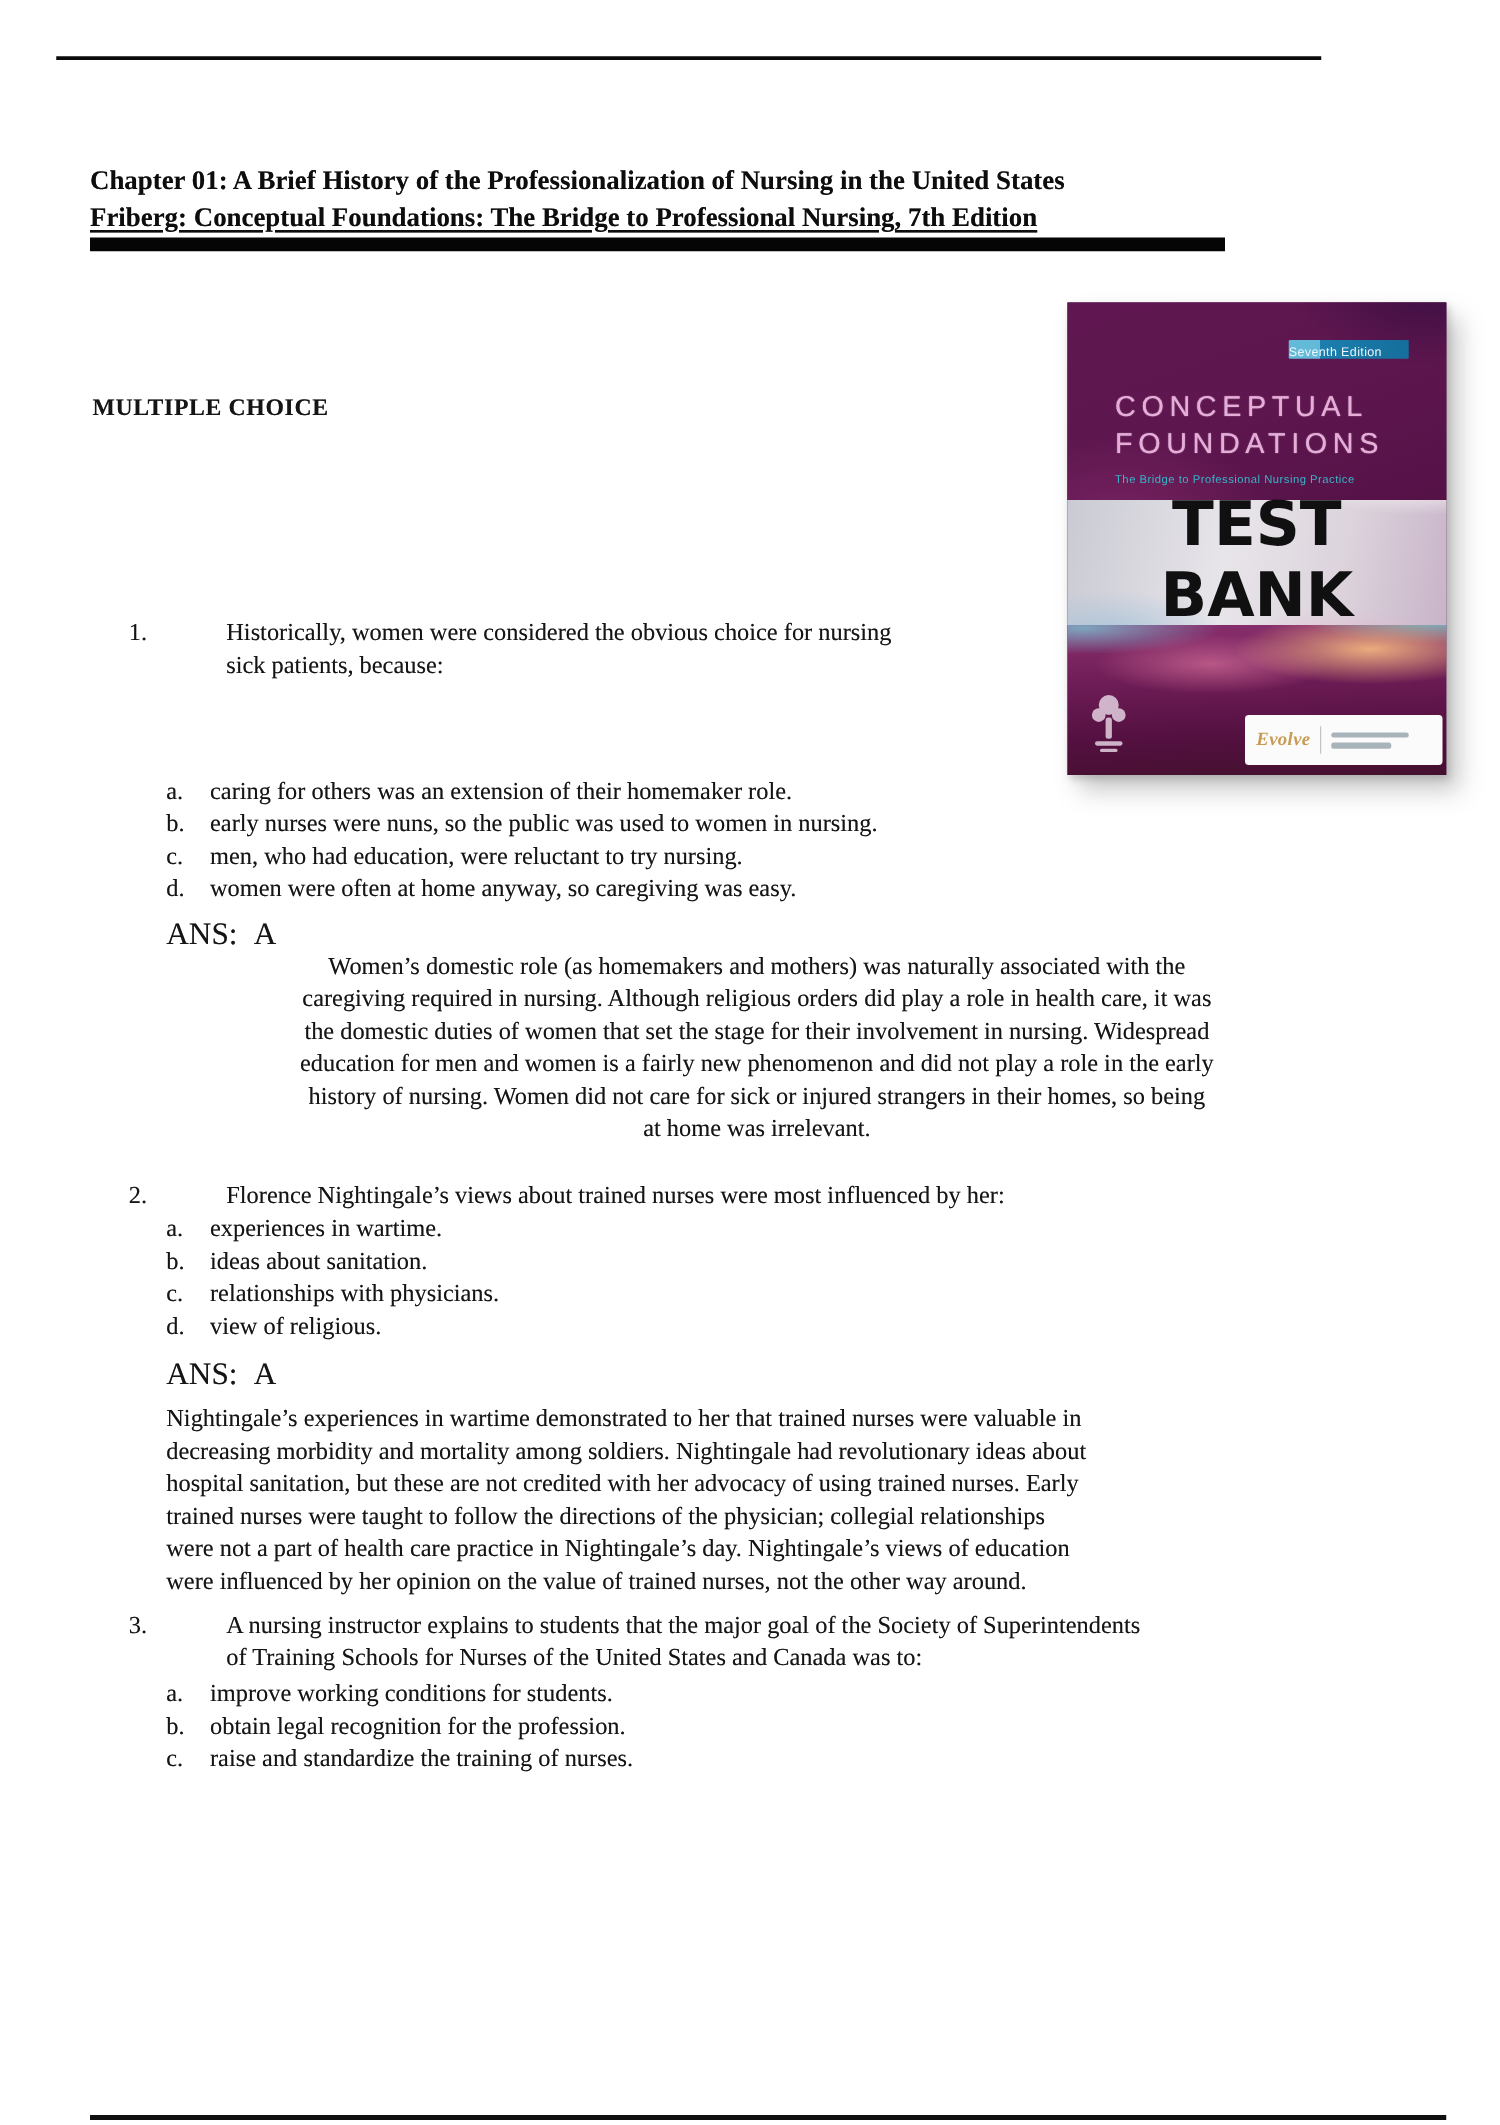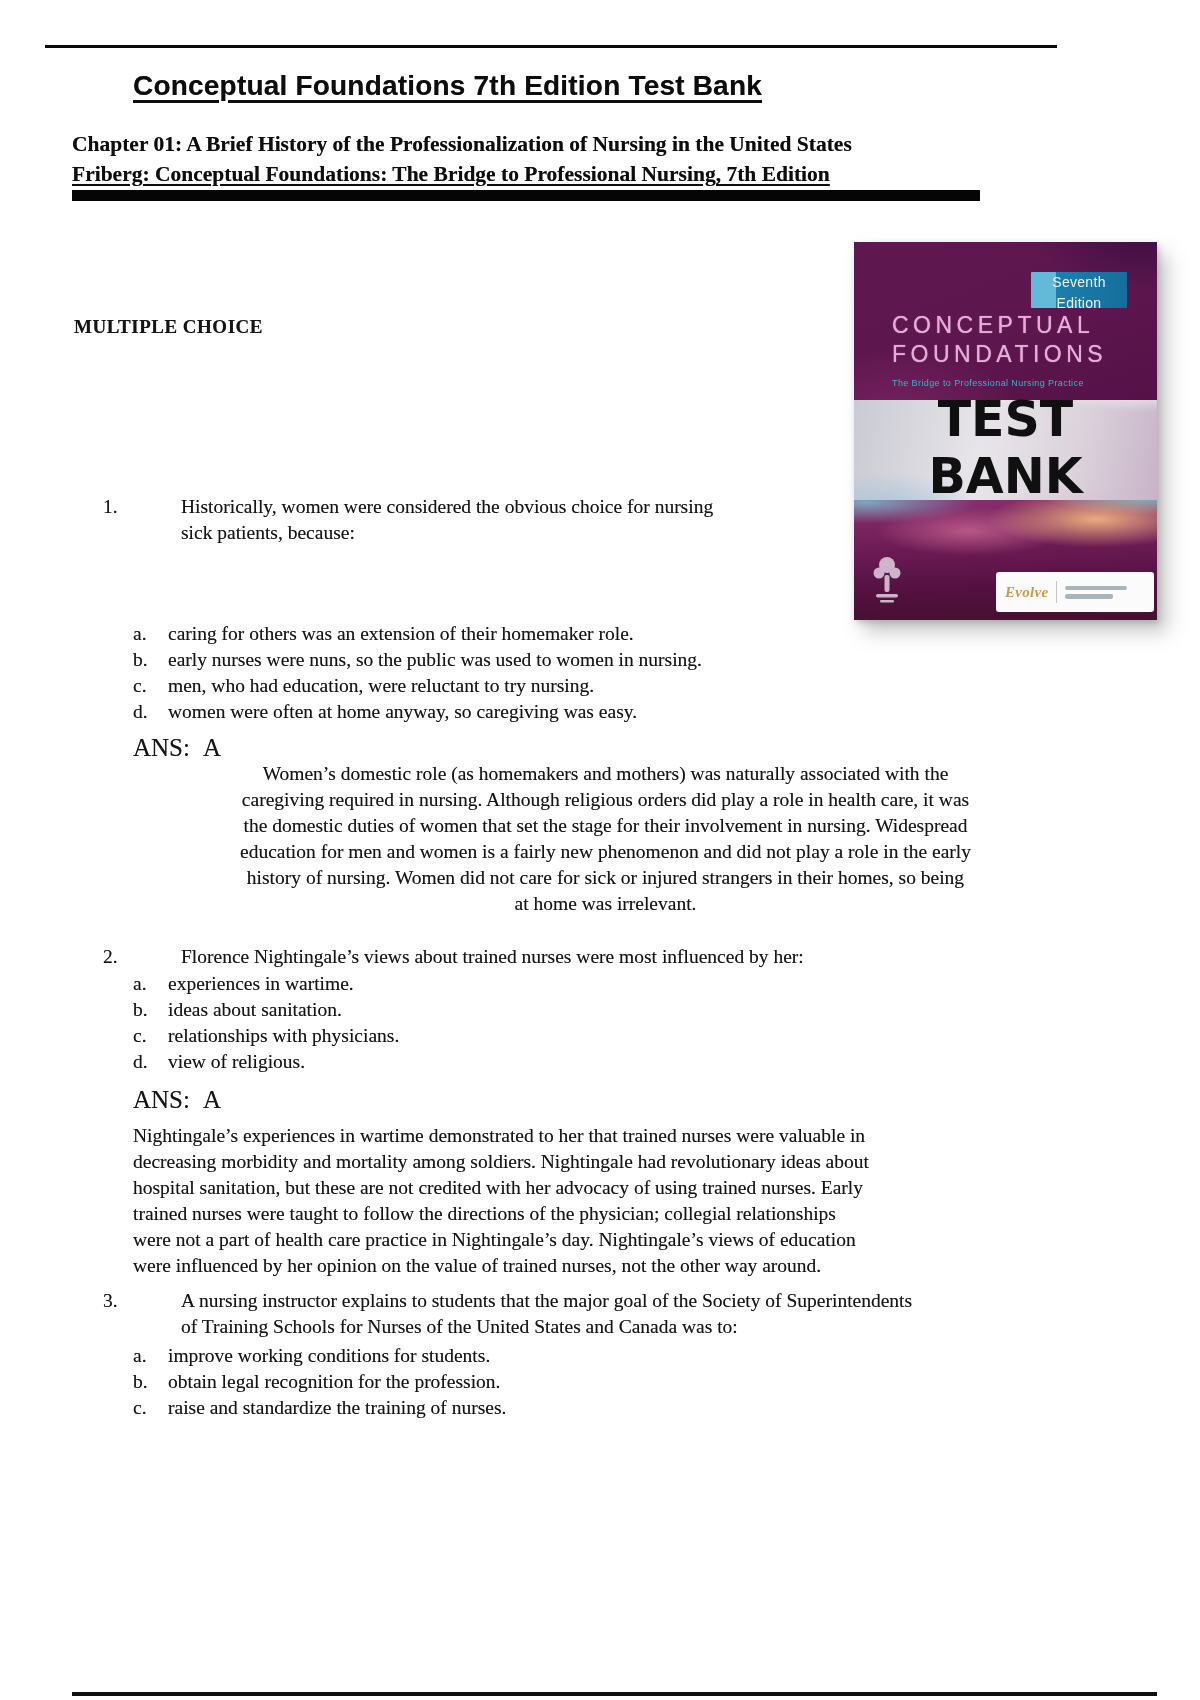--- a/index.html
+++ b/index.html
@@ -54,24 +54,24 @@
   }
   .cover-top{
     position:absolute;left:0;top:0;right:0;height:158px;
     background:
       radial-gradient(ellipse 70% 80% at 15% 115%, rgba(190,70,150,.30), transparent 60%),
       radial-gradient(ellipse 60% 70% at 95% -10%, rgba(30,8,55,.55), transparent 60%),
       linear-gradient(160deg,#64195573 0%, #5d164e 55%, #551247 100%),
       #5d164e;
   }
   .edition-badge{
-    position:absolute;right:30px;top:30px;width:96px;height:36px;
+    position:absolute;right:30px;top:30px;width:96px;height:15px;
     background:linear-gradient(90deg,#63b9d8 0%,#63b9d8 26%,#1c7fae 26%,#156e9b 100%);
     color:#eaf6fb;font-family:"Liberation Sans",sans-serif;
-    font-size:14px;line-height:21px;text-align:center;letter-spacing:.3px;
+    font-size:10px;line-height:21px;text-align:left;letter-spacing:.3px;
     border-radius:1px;
   }
   .cover-title{
     position:absolute;left:38px;
     font-family:"Liberation Sans",sans-serif;
     color:#e4aed8;font-size:23px;font-weight:400;letter-spacing:4.5px;
     text-shadow:0 0 1px rgba(240,190,225,.8);
     white-space:nowrap;
   }
   .cover-title.t1{top:70px;}
@@ -137,21 +137,20 @@
 
   .bottom-rule{left:72px;top:1692px;width:1085px;height:4px;background:#101010;}
 </style>
 </head>
 <body>
 
 <div class="page">
 
   <div class="abs top-rule"></div>
 
-  <div class="abs main-title">Conceptual Foundations 7th Edition Test Bank</div>
 
   <div class="abs chapter-line l1">Chapter 01: A Brief History of the Professionalization of Nursing in the United States</div>
   <div class="abs chapter-line l2">Friberg: Conceptual Foundations: The Bridge to Professional Nursing, 7th Edition</div>
 
   <div class="abs black-bar"></div>
 
   <div class="abs section-heading">MULTIPLE CHOICE</div>
 
   <div class="abs cover">
     <div class="cover-top"></div>

